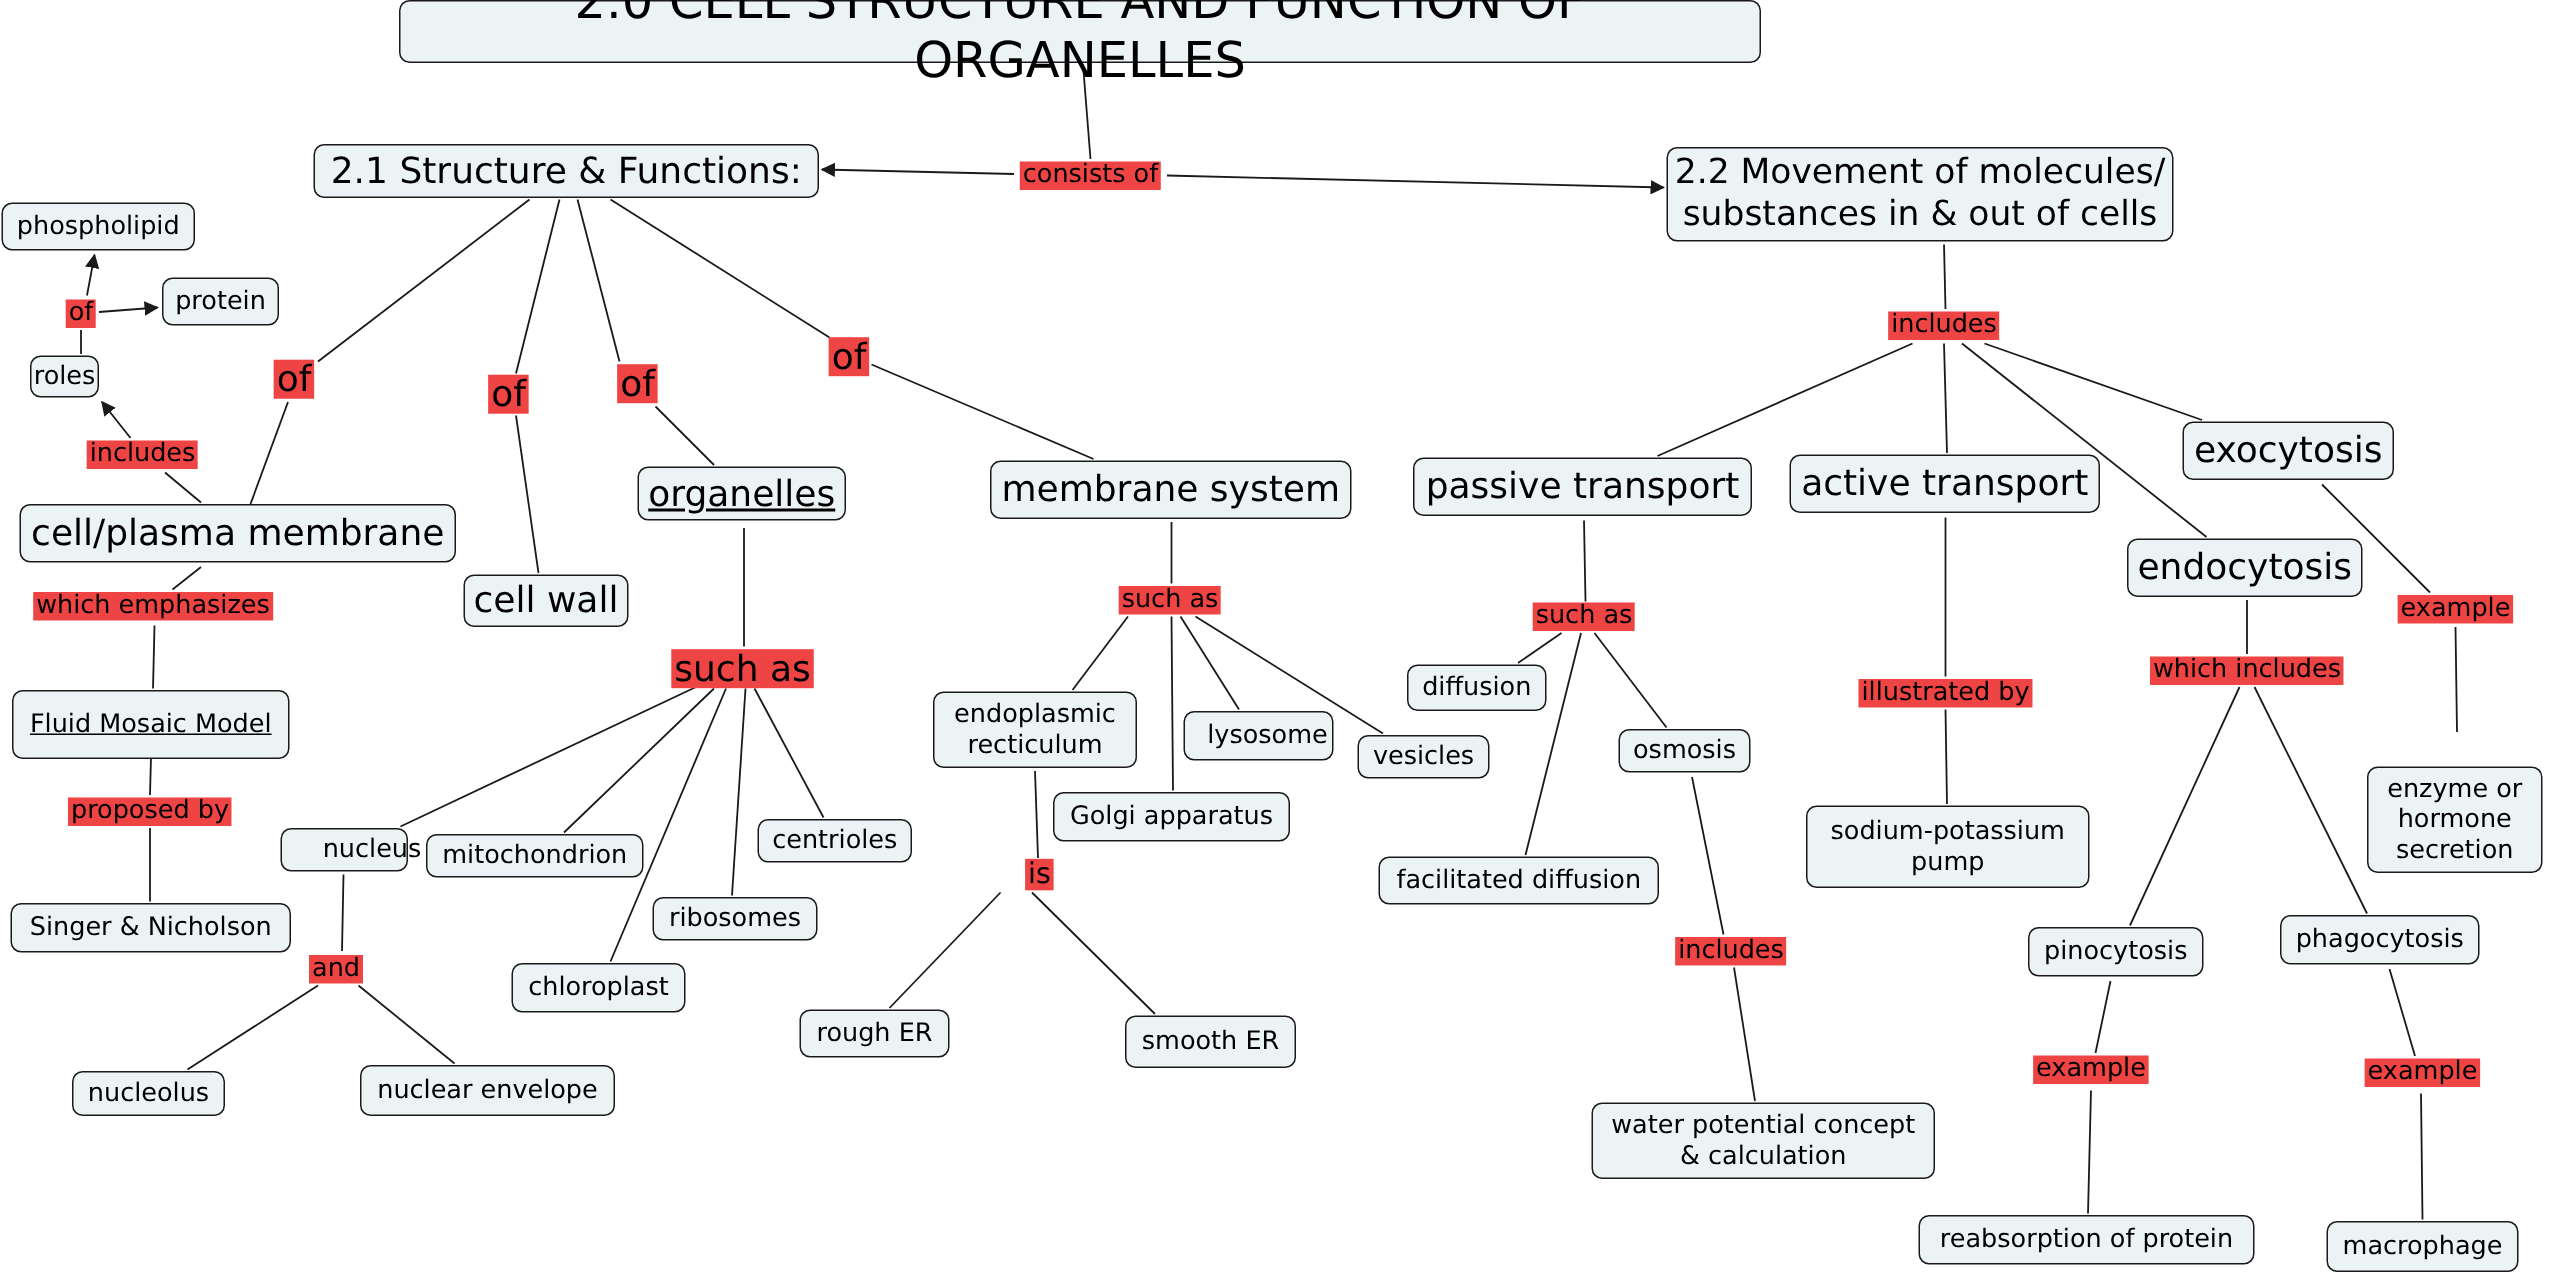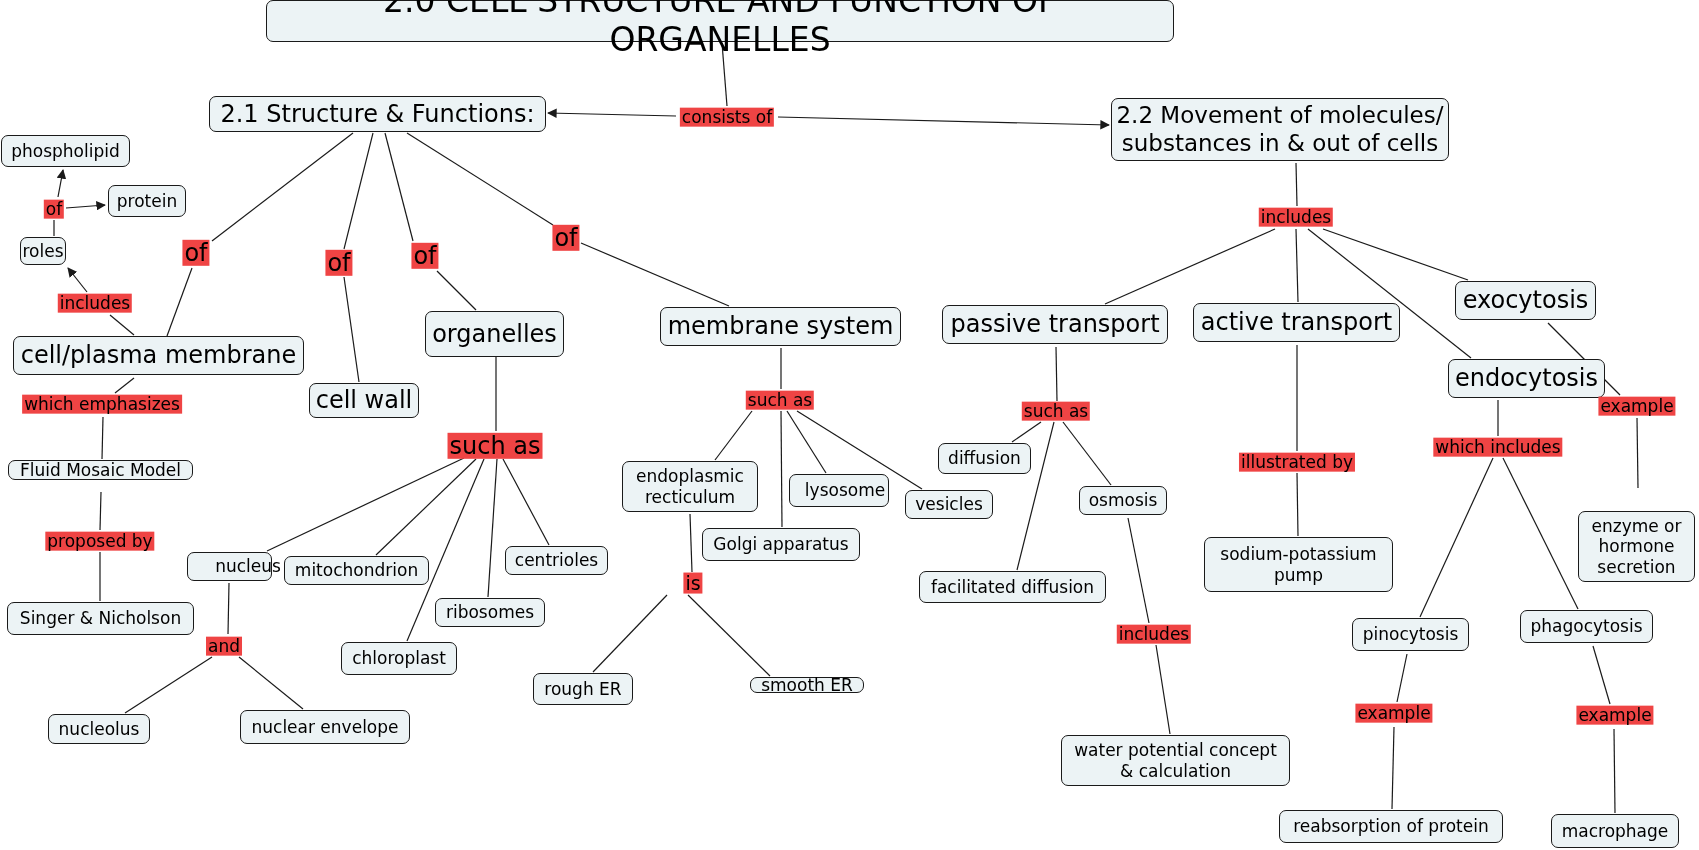--- a/index.html
+++ b/index.html
@@ -93,45 +93,45 @@
 <div class="node" style="left:266px;top:0px;width:908px;height:42px;font-size:33px;">2.0 CELL STRUCTURE AND FUNCTION OF ORGANELLES</div>
 <div class="node" style="left:209px;top:96px;width:337px;height:36px;font-size:24px;">2.1 Structure &amp; Functions:</div>
 <div class="node" style="left:1111px;top:98px;width:338px;height:63px;font-size:23px;">2.2  Movement of molecules/
 substances in &amp; out of cells</div>
 
 <div class="node" style="left:1px;top:135px;width:129px;height:32px;font-size:17px;">phospholipid</div>
 <div class="node" style="left:108px;top:185px;width:78px;height:32px;font-size:17px;">protein</div>
 <div class="node" style="left:20px;top:237px;width:46px;height:28px;font-size:17px;">roles</div>
 <div class="node" style="left:13px;top:336px;width:291px;height:39px;font-size:24px;">cell/plasma membrane</div>
 <div class="node" style="left:309px;top:383px;width:110px;height:35px;font-size:24px;">cell wall</div>
-<div class="node" style="left:8px;top:460px;width:185px;height:20px;font-size:17px;">Fluid Mosaic Model</div>
+<div class="node" style="left:8px;top:460px;width:185px;height:46px;font-size:17px;text-decoration:underline;">Fluid Mosaic Model</div>
 <div class="node" style="left:7px;top:602px;width:187px;height:33px;font-size:17px;">Singer &amp; Nicholson</div>
 
-<div class="node" style="left:425px;top:311px;width:139px;height:46px;font-size:24px;">organelles</div>
+<div class="node" style="left:425px;top:311px;width:139px;height:36px;font-size:24px;text-decoration:underline;">organelles</div>
 <div class="node" style="left:660px;top:307px;width:241px;height:39px;font-size:24px;">membrane system</div>
 <div class="node" style="left:187px;top:552px;width:85px;height:29px;font-size:17px;padding-left:41px;">nucleus</div>
 <div class="node" style="left:284px;top:556px;width:145px;height:29px;font-size:17px;">mitochondrion</div>
 <div class="node" style="left:505px;top:546px;width:103px;height:29px;font-size:17px;">centrioles</div>
 <div class="node" style="left:435px;top:598px;width:110px;height:29px;font-size:17px;">ribosomes</div>
 <div class="node" style="left:341px;top:642px;width:116px;height:33px;font-size:17px;">chloroplast</div>
 <div class="node" style="left:48px;top:714px;width:102px;height:30px;font-size:17px;">nucleolus</div>
 <div class="node" style="left:240px;top:710px;width:170px;height:34px;font-size:17px;">nuclear envelope</div>
 
 <div class="node" style="left:622px;top:461px;width:136px;height:51px;font-size:17px;">endoplasmic
 recticulum</div>
 <div class="node" style="left:789px;top:474px;width:100px;height:33px;font-size:17px;padding-left:16px;">lysosome</div>
 <div class="node" style="left:905px;top:490px;width:88px;height:29px;font-size:17px;">vesicles</div>
 <div class="node" style="left:702px;top:528px;width:158px;height:33px;font-size:17px;">Golgi apparatus</div>
 <div class="node" style="left:533px;top:673px;width:100px;height:32px;font-size:17px;">rough ER</div>
-<div class="node" style="left:750px;top:677px;width:114px;height:16px;font-size:17px;">smooth ER</div>
+<div class="node" style="left:750px;top:677px;width:114px;height:35px;font-size:17px;">smooth ER</div>
 
 <div class="node" style="left:942px;top:305px;width:226px;height:39px;font-size:24px;">passive transport</div>
 <div class="node" style="left:1193px;top:303px;width:207px;height:39px;font-size:24px;">active transport</div>
 <div class="node" style="left:1455px;top:281px;width:141px;height:39px;font-size:24px;">exocytosis</div>
-<div class="node" style="left:1418px;top:359px;width:157px;height:39px;font-size:24px;margin-left:30px;">endocytosis</div>
+<div class="node" style="left:1418px;top:359px;width:157px;height:39px;font-size:24px;">endocytosis</div>
 <div class="node" style="left:938px;top:443px;width:93px;height:31px;font-size:17px;text-align:right;">diffusion</div>
 <div class="node" style="left:1079px;top:486px;width:88px;height:29px;font-size:17px;">osmosis</div>
 <div class="node" style="left:919px;top:571px;width:187px;height:32px;font-size:17px;">facilitated diffusion</div>
 <div class="node" style="left:1204px;top:537px;width:189px;height:55px;font-size:17px;">sodium-potassium
 pump</div>
 <div class="node" style="left:1061px;top:735px;width:229px;height:51px;font-size:17px;">water potential concept
 &amp; calculation</div>
 <div class="node" style="left:1578px;top:489px;width:117px;height:71px;font-size:17px;margin-top:22px;">enzyme or
 hormone
 secretion</div>

